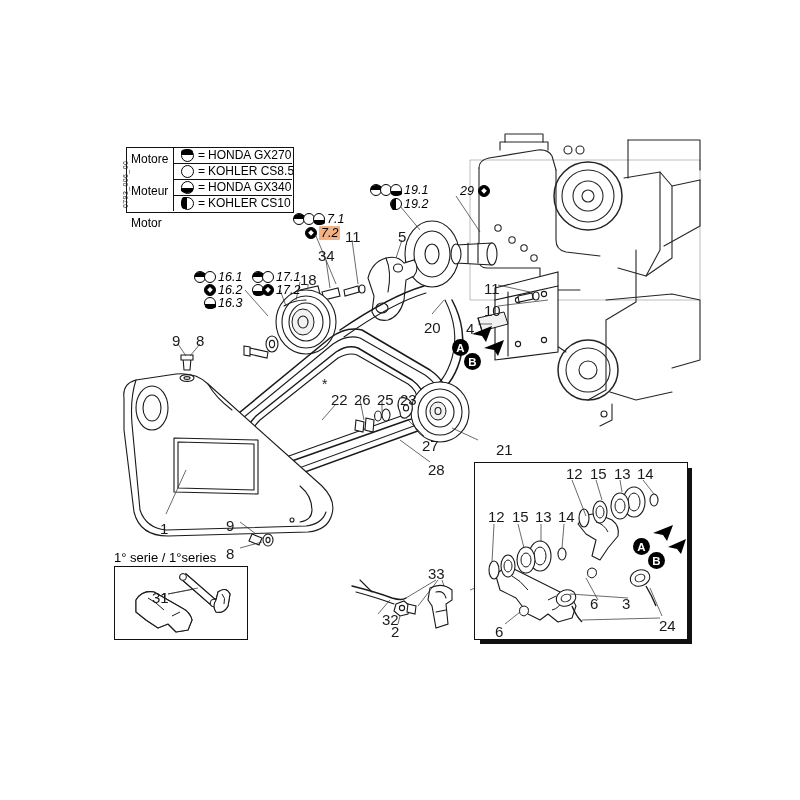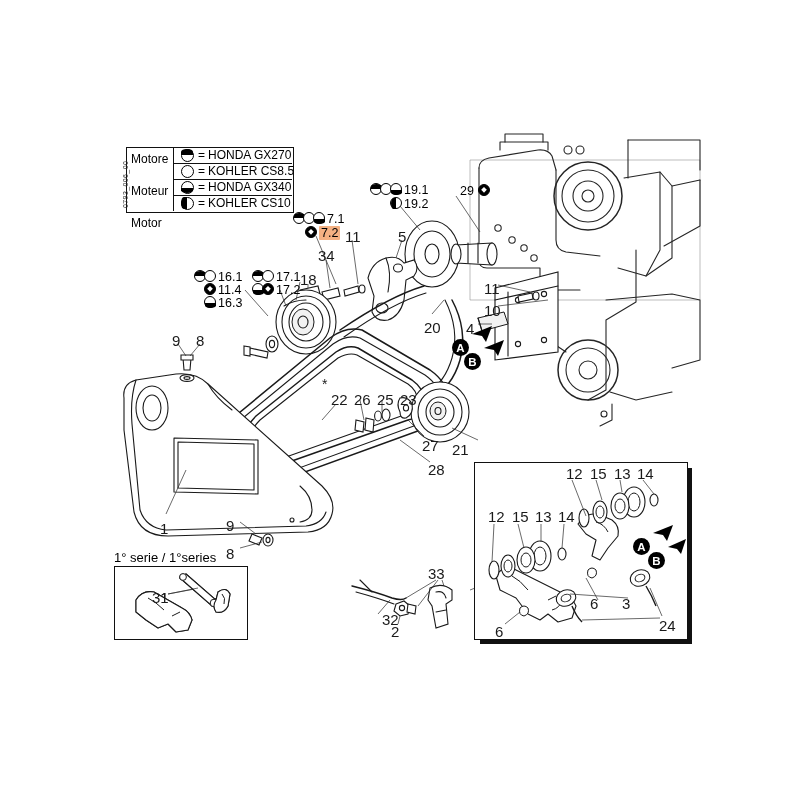--- a/index.html
+++ b/index.html
@@ -42,21 +42,21 @@
   .sym.s-bothalf::after{content:"";position:absolute;left:-0.5px;bottom:-0.5px;
        width:calc(100% + 1px);height:50%;background:#000;
        border-radius:0 0 100% 100%;}
   .sym.s-star{background:#000;}
   .sym.s-star::after{content:"";position:absolute;left:50%;top:50%;
        width:42%;height:42%;background:#fff;transform:translate(-50%,-50%) rotate(45deg);}
   .sym.s-dotleft::after{content:"";position:absolute;left:-0.5px;top:-0.5px;
        width:50%;height:calc(100% + 1px);background:#000;
        border-radius:100% 0 0 100%;}
 
-  .symrow{position:absolute;display:flex;align-items:flex-start;gap:0px;}
+  .symrow{position:absolute;display:flex;align-items:center;gap:0px;font-style:italic;}
   .symrow .sym{margin-right:-2px;}
   .symrow .txt{font-size:12.5px;margin-left:4px;}
 
   .hl{background:#f4b183;padding:0 2px;border-radius:1px;}
 
   
   .abmark{position:absolute;width:17px;height:17px;border-radius:50%;
        background:#000;color:#fff;font-size:11.5px;font-weight:bold;
        display:flex;align-items:center;justify-content:center;
        font-family:"Liberation Sans",sans-serif;}
@@ -469,21 +469,21 @@
     <span class="txt hl">7.2</span>
   </div>
 
   <div class="symrow" style="left:194px;top:270px;">
     <i class="sym s-tophalf" style="width:10px;height:10px;"></i>
     <i class="sym s-empty" style="width:10px;height:10px;"></i>
     <span class="txt">16.1</span>
   </div>
   <div class="symrow" style="left:204px;top:283px;">
     <i class="sym s-star" style="width:10px;height:10px;"></i>
-    <span class="txt">11.4</span>
+    <span class="txt">16.2</span>
   </div>
   <div class="symrow" style="left:204px;top:296px;">
     <i class="sym s-bothalf" style="width:10px;height:10px;"></i>
     <span class="txt">16.3</span>
   </div>
 
   <div class="symrow" style="left:252px;top:270px;">
     <i class="sym s-tophalf" style="width:10px;height:10px;"></i>
     <i class="sym s-empty" style="width:10px;height:10px;"></i>
     <span class="txt">17.1</span>
@@ -510,21 +510,21 @@
   <div class="lbl" style="left:398px;top:229px;">5</div>
   <div class="lbl" style="left:484px;top:281px;">11</div>
   <div class="lbl" style="left:484px;top:303px;">10</div>
   <div class="lbl" style="left:466px;top:321px;">4</div>
   <div class="lbl" style="left:424px;top:320px;">20</div>
   <div class="lbl" style="left:331px;top:392px;">22</div>
   <div class="lbl" style="left:354px;top:392px;">26</div>
   <div class="lbl" style="left:377px;top:392px;">25</div>
   <div class="lbl" style="left:400px;top:392px;">23</div>
   <div class="lbl" style="left:422px;top:438px;">27</div>
-  <div class="lbl" style="left:452px;top:442px;">21</div>
+  <div class="lbl" style="left:496px;top:442px;">21</div>
   <div class="lbl" style="left:428px;top:462px;">28</div>
   <div class="lbl" style="left:152px;top:590px;">31</div>
   <div class="lbl" style="left:382px;top:612px;">32</div>
   <div class="lbl" style="left:391px;top:624px;">2</div>
   <div class="lbl" style="left:428px;top:566px;">33</div>
   <div class="lbl" style="left:566px;top:466px;">12</div>
   <div class="lbl" style="left:590px;top:466px;">15</div>
   <div class="lbl" style="left:614px;top:466px;">13</div>
   <div class="lbl" style="left:637px;top:466px;">14</div>
   <div class="lbl" style="left:488px;top:509px;">12</div>

